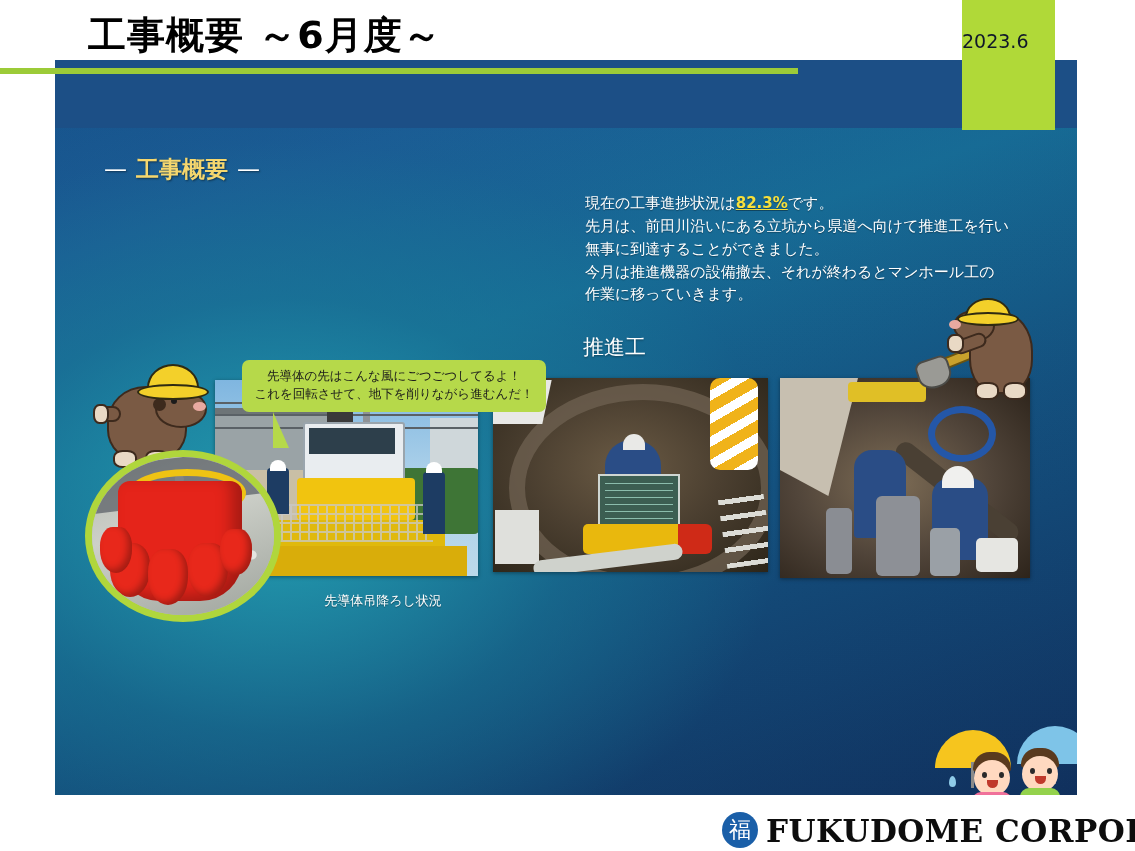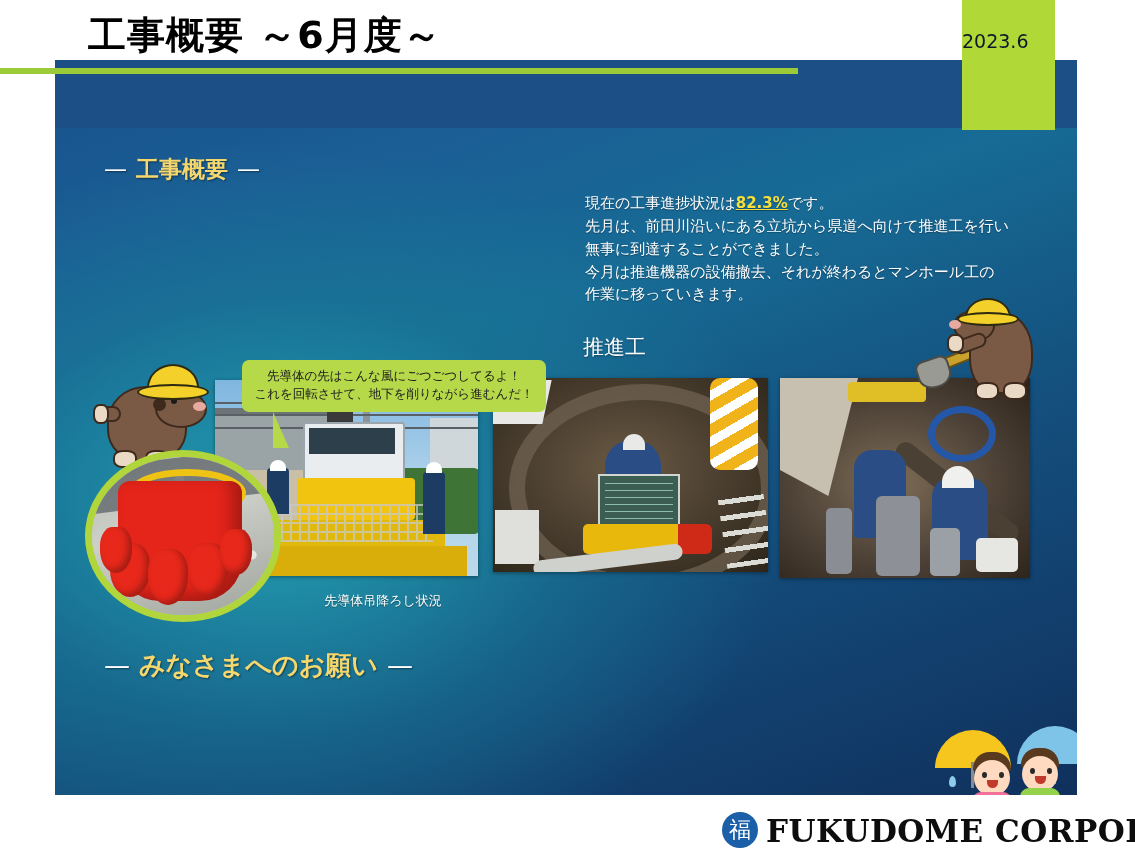--- a/index.html
+++ b/index.html
@@ -412,23 +412,20 @@
     <div class="cp-asphalt"></div>
     <div class="cp-ring"></div>
     <div class="cp-drill"></div>
     <div class="cp-lobe" style="left:18px; top:86px; width:40px; height:54px;"></div>
     <div class="cp-lobe" style="left:56px; top:92px; width:40px; height:56px;"></div>
     <div class="cp-lobe" style="left:96px; top:86px; width:40px; height:54px;"></div>
     <div class="cp-lobe" style="left:128px; top:72px; width:32px; height:46px;"></div>
     <div class="cp-lobe" style="left:8px; top:70px; width:32px; height:46px;"></div>
   </div>
 
-  <div class="sec-head" style="left:40px; top:588px; font-size:26px;">
-    <span class="dash">—</span><span>みなさまへのお願い</span><span class="dash">—</span>
-  </div>
 
   <div class="kids">
     <div class="umbrella" style="left:2px; top:8px; background:#f6c51e;"></div>
     <div class="umb-stick" style="left:38px; top:40px; height:26px;"></div>
     <div class="umbrella" style="left:84px; top:4px; background:#7ec4e8;"></div>
     <div class="umb-stick" style="left:120px; top:36px; height:26px;"></div>
 
     <div class="raindrop" style="left:16px; top:54px;"></div>
 
     <div class="kid-hair" style="left:40px; top:30px;"></div>

